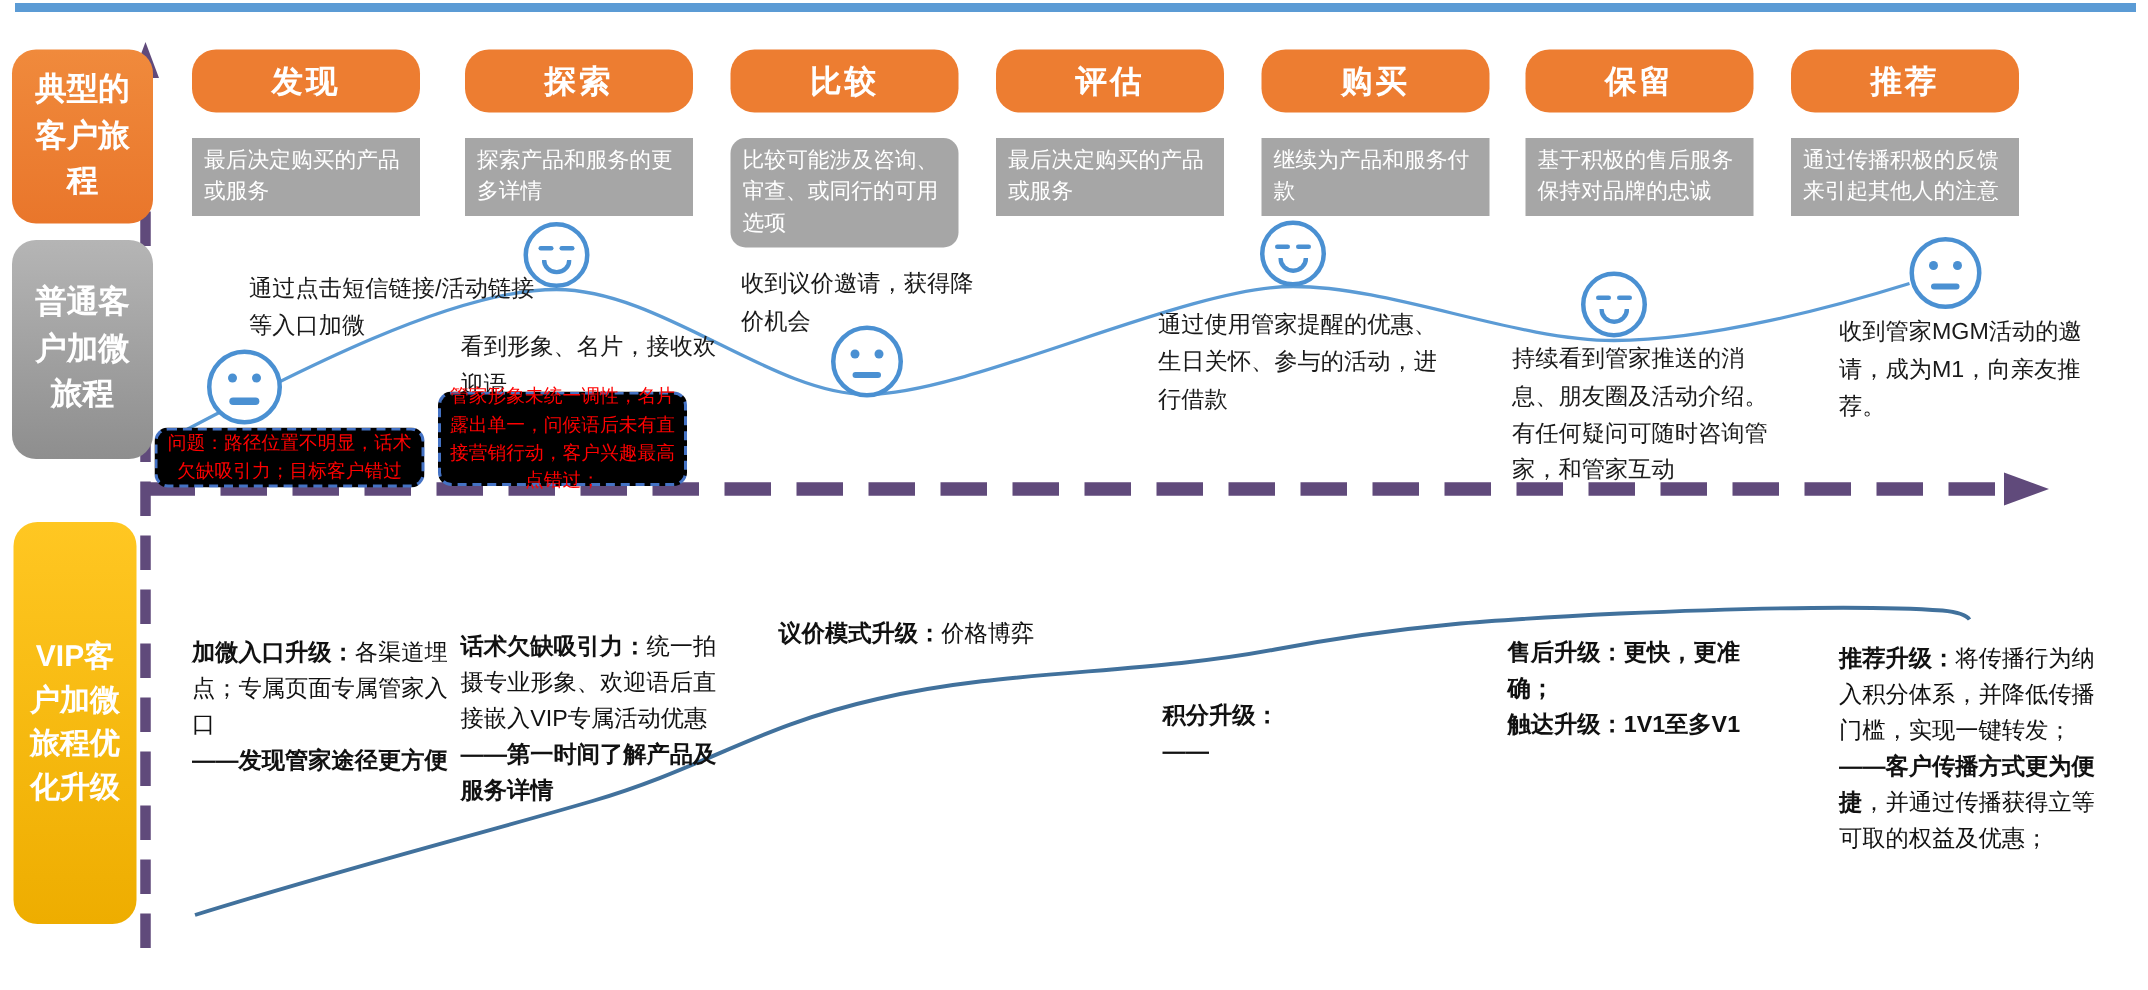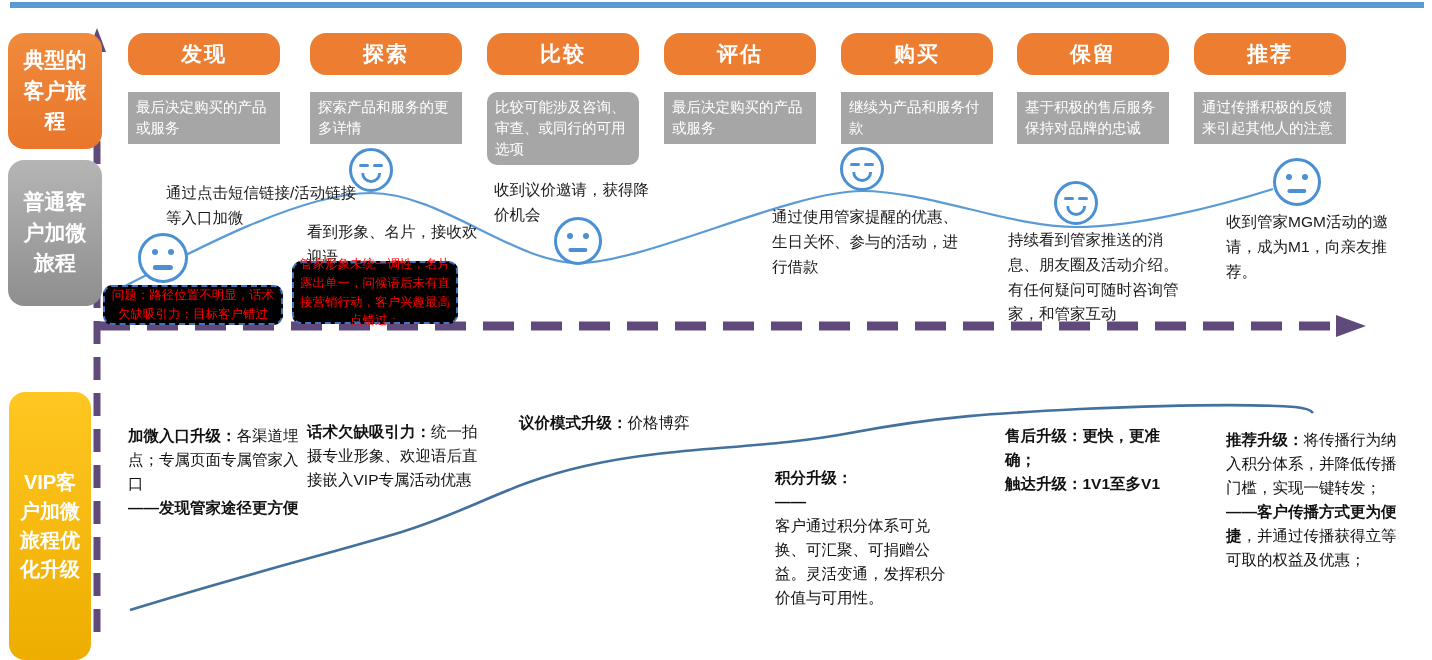--- a/index.html
+++ b/index.html
@@ -12,21 +12,21 @@
   
   .topbar{left:10px;top:2px;width:1414px;height:6px;background:#5B9BD5;}
   
   .rowlabel{
     color:#fff;font-weight:700;text-align:center;
     display:flex;align-items:center;justify-content:center;
     border-radius:16px;line-height:1.45;z-index:4;
   }
   .rowlabel.orange{background:linear-gradient(180deg,#F08A3C,#E9762B);}
   .rowlabel.gray{background:linear-gradient(180deg,#B5B5B5,#8E8E8E);}
-  .rowlabel.gold{background:linear-gradient(180deg,#FFC722,#EEAD00);margin-top:44px;}
+  .rowlabel.gold{background:linear-gradient(180deg,#FFC722,#EEAD00);}
   
   .stage-header{
     position:absolute;top:33px;width:152px;height:42px;border-radius:16px;
     background:#ED7D31;color:#fff;font-size:21px;font-weight:700;
     display:flex;align-items:center;justify-content:center;letter-spacing:2px;z-index:3;
   }
   .stage-desc{
     position:absolute;top:92px;width:152px;box-sizing:border-box;
     background:#A6A6A6;color:#fff;font-size:14.5px;line-height:1.45;
     padding:5px 8px;z-index:3;
@@ -134,28 +134,28 @@
 
 <div class="pnote" style="left:103px;top:285px;width:180px;height:40px;">问题：路径位置不明显，话术欠缺吸引力；目标客户错过</div>
 <div class="pnote" style="left:292px;top:261px;width:166px;height:63px;">管家形象未统一调性，名片露出单一，问候语后未有直接营销行动，客户兴趣最高点错过；</div>
 
 <div class="vip-note" style="left:128px;top:424px;width:182px;">
   <span class="b">加微入口升级：</span><span>各渠道埋点；专属页面专属管家入口</span><br>
   <span class="b">——发现管家途径更方便</span>
 </div>
 <div class="vip-note" style="left:307px;top:420px;width:180px;">
   <span class="b">话术欠缺吸引力：</span><span>统一拍摄专业形象、欢迎语后直接嵌入VIP专属活动优惠</span><br>
+  <span class="b">——第一时间了解产品及服务详情</span>
 </div>
 <div class="vip-note" style="left:519px;top:411px;width:220px;white-space:nowrap;">
   <span class="b">议价模式升级：</span><span>价格博弈</span>
 </div>
 <div class="vip-note" style="left:775px;top:466px;width:176px;">
   <span class="b">积分升级：</span><br>
   <span class="b">——</span><br>
-  <span>客户通过积分体系可兑换、可汇聚、可捐赠公益。灵活变通，发挥积分价值与可用性。</span>
 </div>
 <div class="vip-note" style="left:1005px;top:424px;width:182px;">
   <span class="b">售后升级：更快，更准确；</span><br>
   <span class="b">触达升级：1V1至多V1</span>
 </div>
 <div class="vip-note" style="left:1226px;top:428px;width:180px;">
   <span class="b">推荐升级：</span><span>将传播行为纳入积分体系，并降低传播门槛，实现一键转发；</span><br>
   <span class="b">——客户传播方式更为便捷</span><span>，并通过传播获得立等可取的权益及优惠；</span>
 </div>
 

